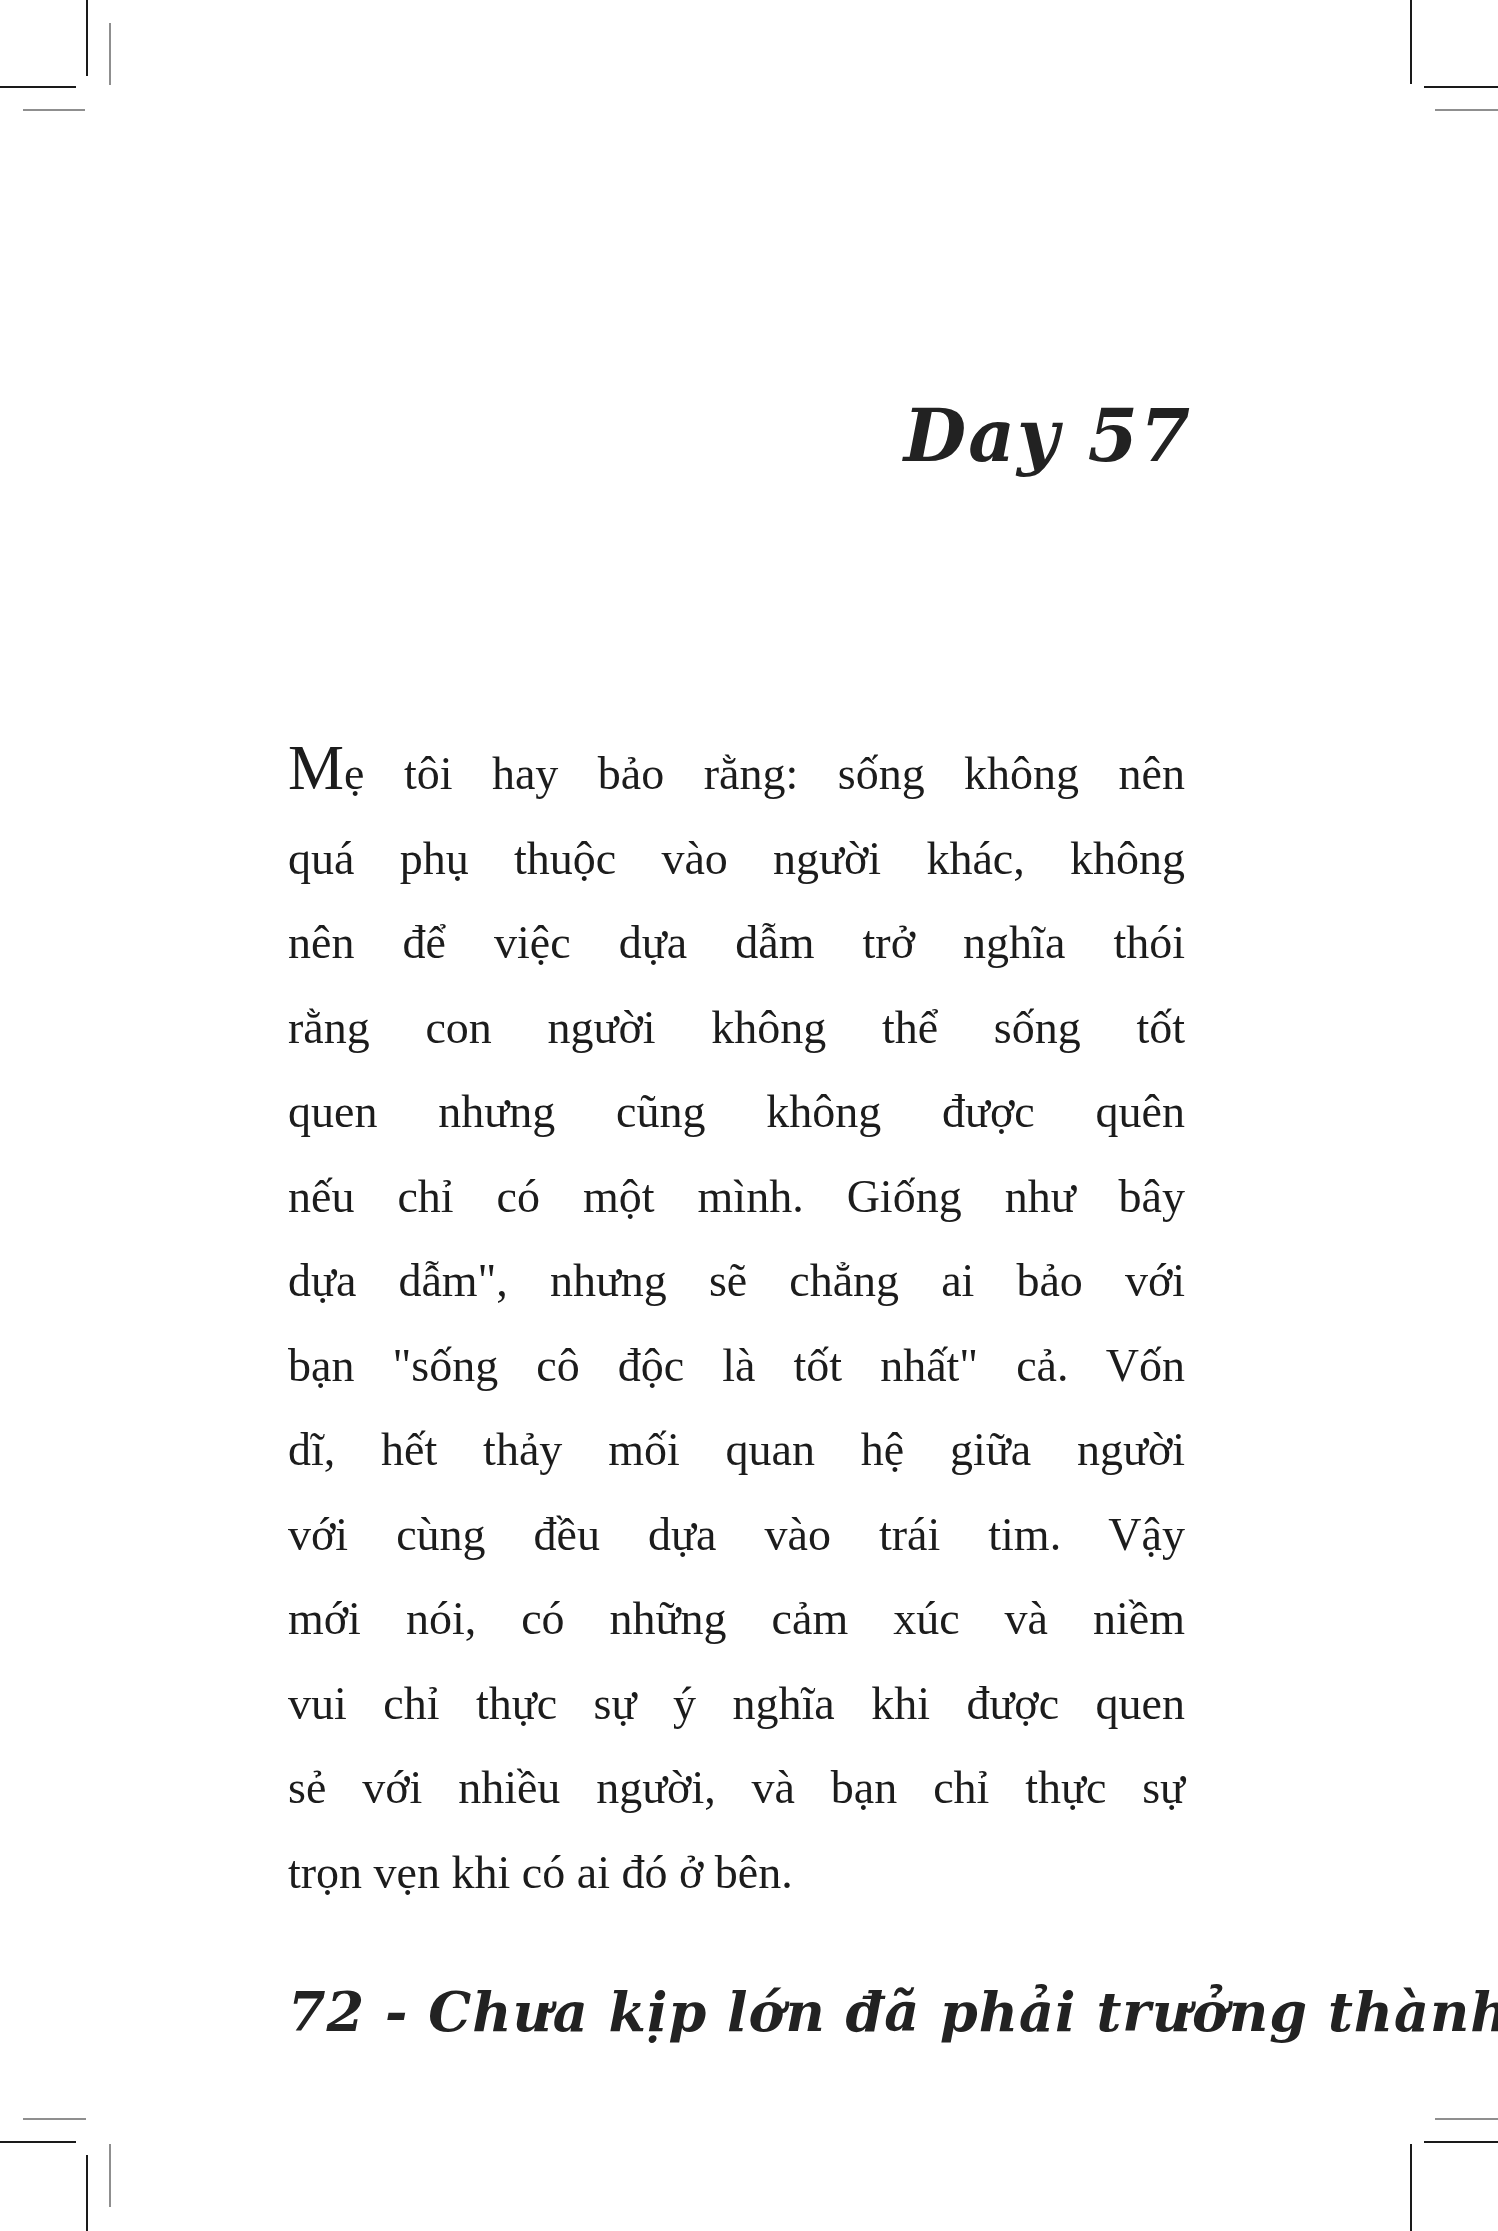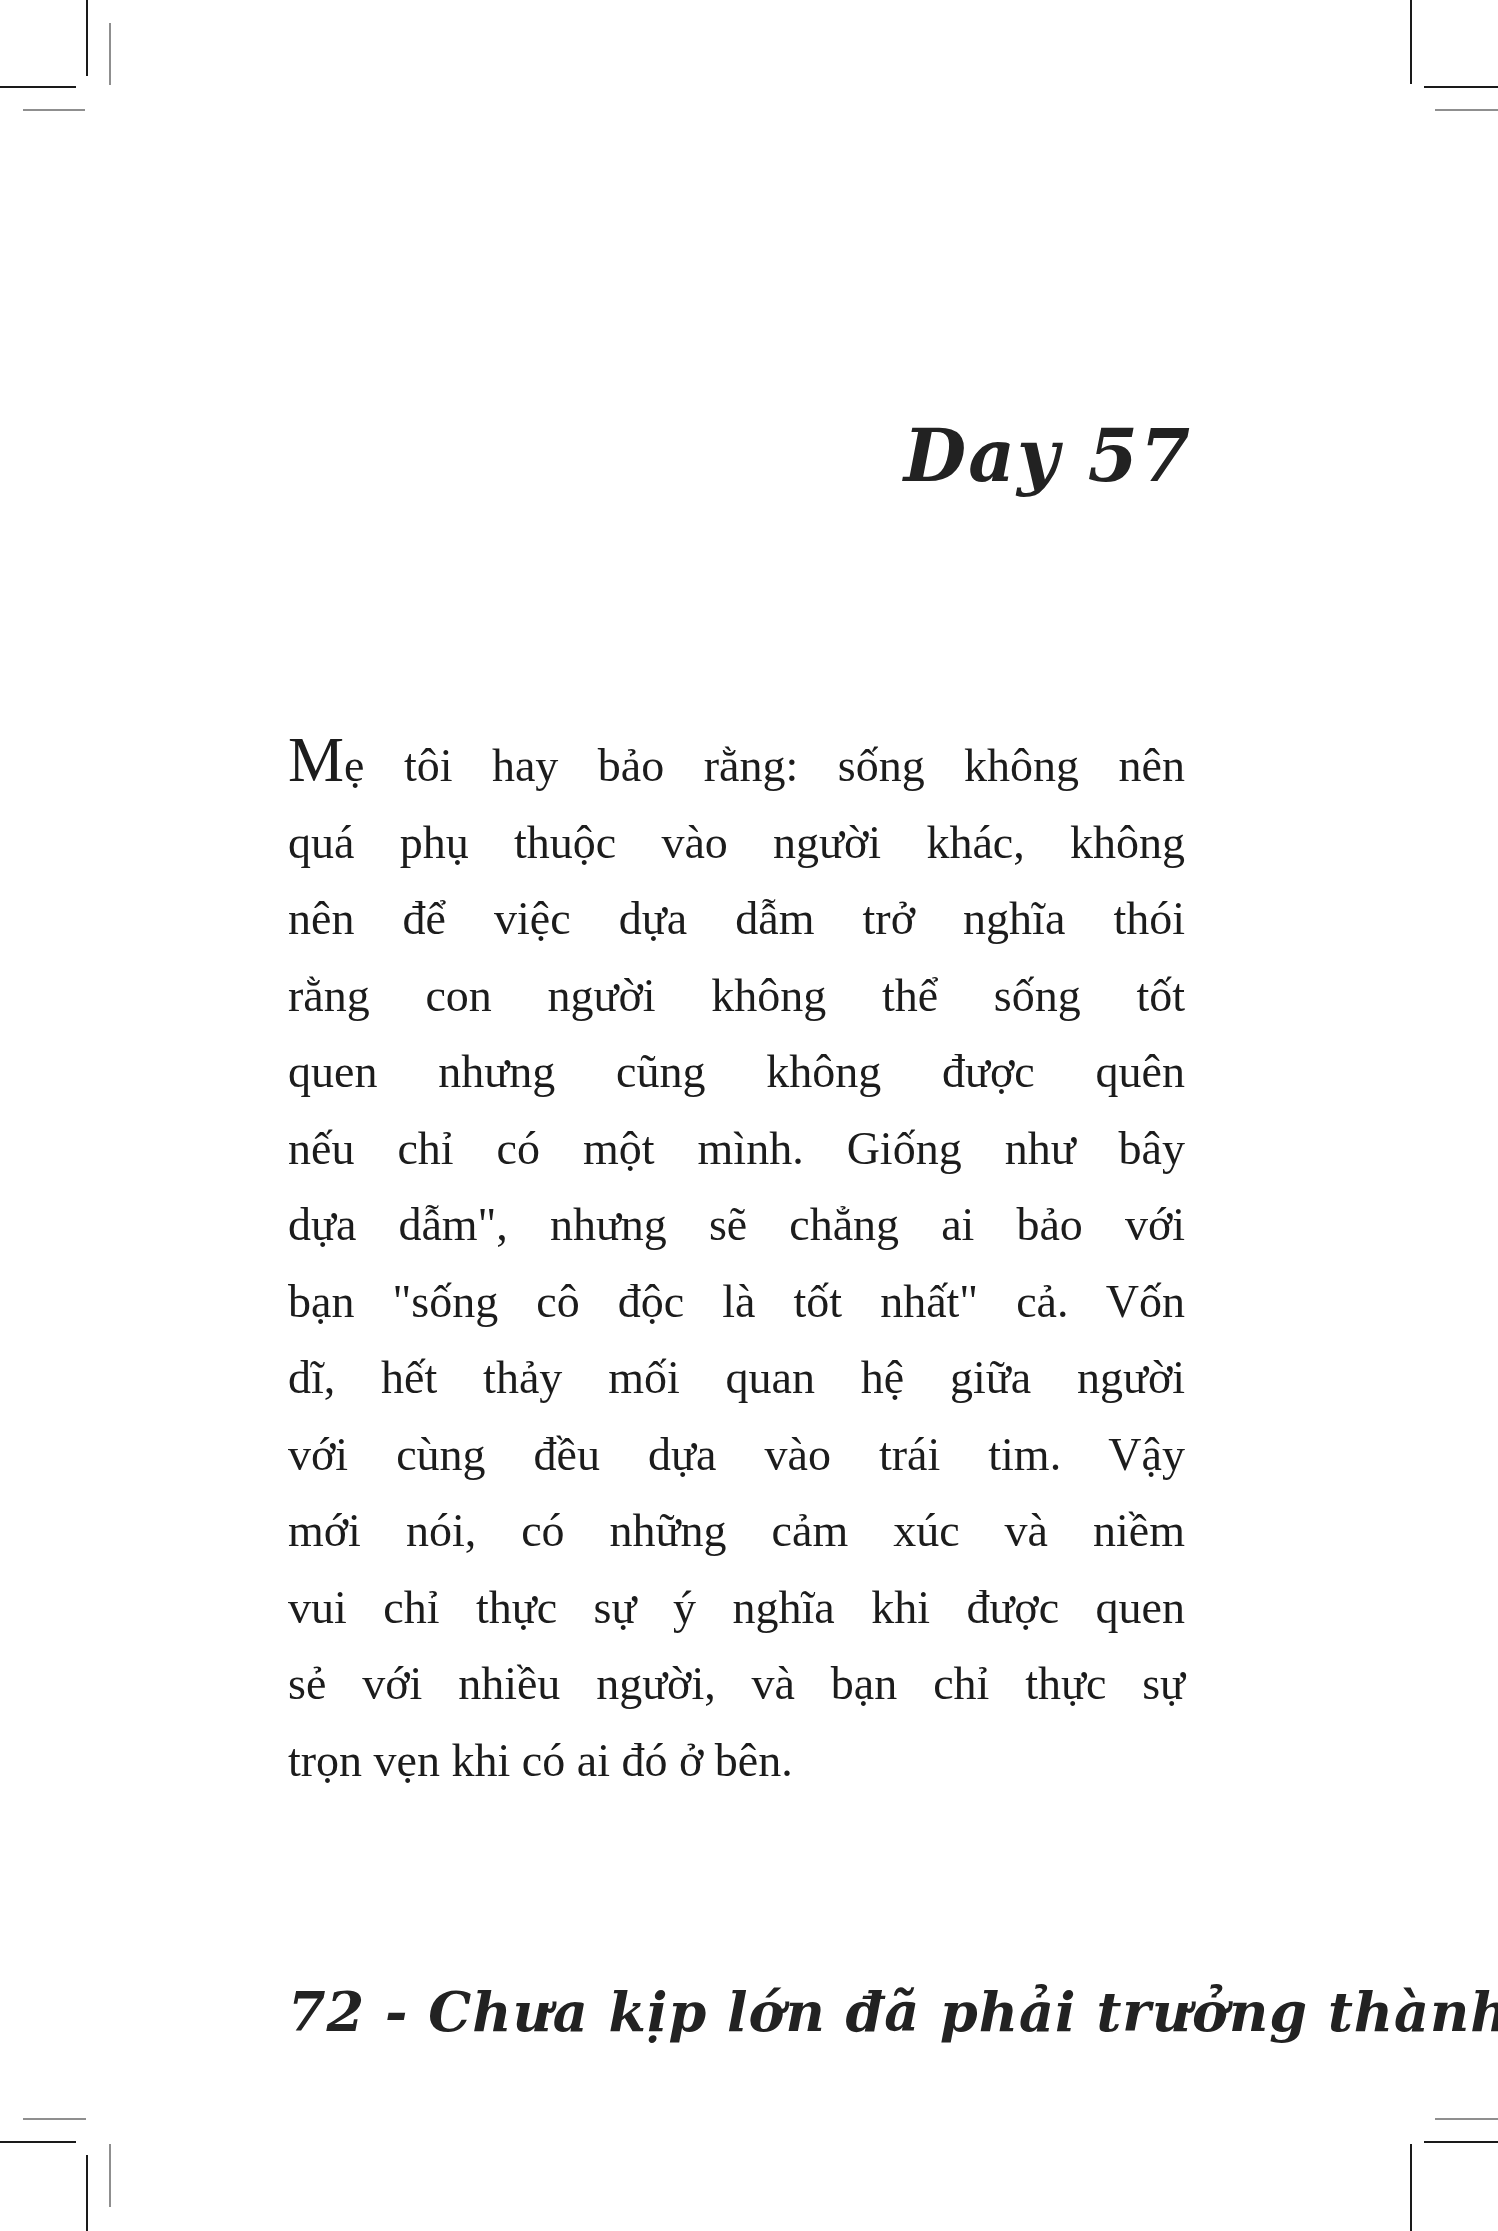--- a/index.html
+++ b/index.html
@@ -12,41 +12,41 @@
     overflow: hidden;
     font-family: "Liberation Serif", serif;
     color: #1e1e1e;
   }
   
   .crop { position: absolute; background: #1a1a1a; }
   .crop.gray { background: #8f8f8f; }
   
   .header {
     position: absolute;
-    top: 412px;
+    top: 392px;
     right: 306px;
     text-align: right;
     font-family: "DejaVu Serif", serif;
     font-style: italic;
     font-weight: bold;
     color: #222222;
   }
   .day-label { font-size: 72px; line-height: 88px; letter-spacing: 2px; }
   .subtitle  { font-size: 60px; line-height: 86px; letter-spacing: 1px; }
   
   .body-text {
     position: absolute;
     left: 288px;
     top: 728px;
     width: 897px;
     font-size: 46px;
     line-height: 76.5px;
     color: #1c1c1c;
   }
-  .line { text-align: justify; text-align-last: justify; }
+  .line { text-align: justify; text-align-last: justify; margin-top: 8px; }
   .line.last { text-align: right; text-align-last: left; }
   .drop-cap { font-size: 63px; line-height: 0; }
   
   .footer {
     position: absolute;
     left: 288px;
     top: 1980px;
     font-family: "DejaVu Serif", serif;
     font-style: italic;
     font-weight: bold;

